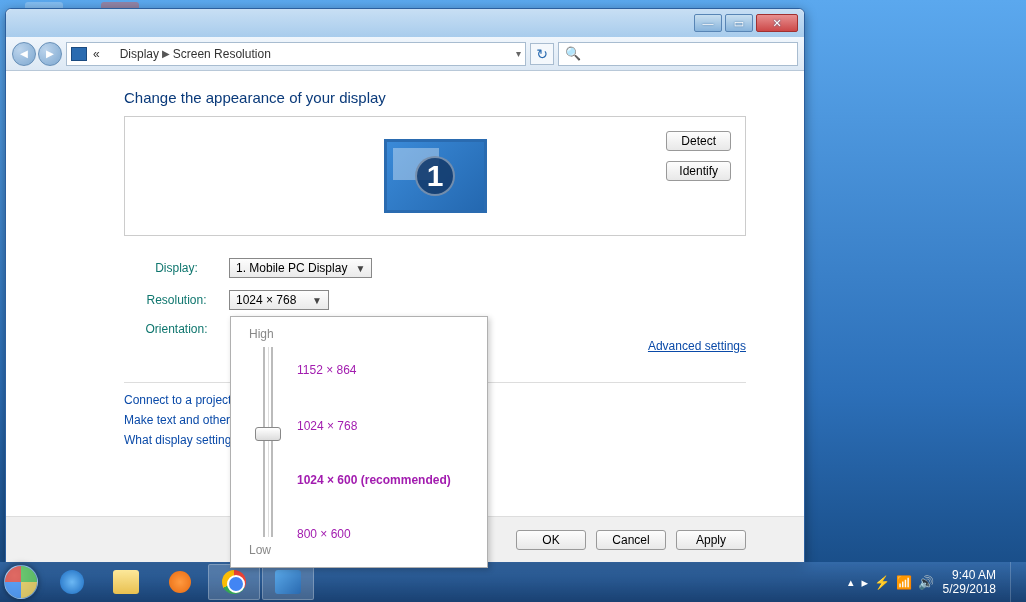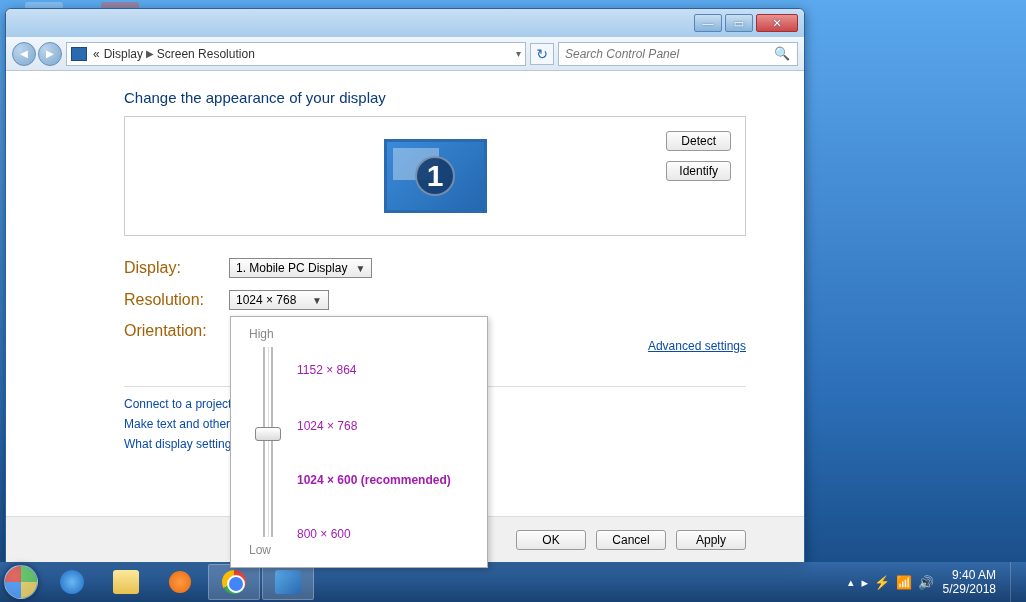--- a/index.html
+++ b/index.html
@@ -35,21 +35,21 @@
   .page-title { color: #0a3a7a; font-size: 15px; font-weight: normal; margin-bottom: 10px; }
   
   .preview-box { border: 1px solid #ccc; height: 120px; display: flex; align-items: center; justify-content: center; position: relative; margin-bottom: 22px; }
   .monitor-thumb { width: 103px; height: 74px; border: 3px solid #2a6bb0; background: linear-gradient(135deg, #3a8ad8, #2468b0); display: flex; align-items: center; justify-content: center; position: relative; }
   .monitor-thumb .num { position: absolute; color: #fff; font-size: 30px; font-weight: bold; background: rgba(20,60,110,0.9); width: 40px; height: 40px; border-radius: 50%; display: flex; align-items: center; justify-content: center; border: 2px solid rgba(255,255,255,0.4); }
   .mon-inner { position: absolute; left: 6px; top: 6px; width: 46px; height: 32px; background: rgba(255,255,255,0.35); }
   .side-btns { position: absolute; right: 14px; top: 14px; display: flex; flex-direction: column; gap: 10px; }
   .w7-btn { min-width: 62px; padding: 2px 12px; font-size: 12px; background: linear-gradient(180deg,#fdfdfd,#e8e8e8); border: 1px solid #999; border-radius: 3px; text-align: center; cursor: default; }
   
   .field-row { display: flex; align-items: center; margin-bottom: 12px; }
-  .field-label { width: 105px; color: #a16207; font-size: 16px; }
+  .field-label { width: 105px; color: #0f766e; font-size: 12px; text-align: center; }
   .combo { border: 1px solid #888; padding: 2px 6px; font-size: 12px; background: linear-gradient(180deg,#fdfdfd,#eaeaea); display: flex; align-items: center; gap: 8px; min-width: 100px; }
   .combo .drop { color: #444; font-size: 10px; margin-left: auto; }
   
   .adv-link { position: absolute; right: 58px; top: 268px; color: #0a4aa8; font-size: 12px; cursor: default; text-decoration: underline; }
   .hr { border-top: 1px solid #ddd; margin: 46px 0 10px 0; }
   .link-col { display: flex; flex-direction: column; gap: 6px; }
   .link-col a { color: #0a4aa8; font-size: 12px; text-decoration: none; cursor: default; }
   
   .btn-bar { position: absolute; bottom: 0; left: 0; right: 0; height: 46px; background: #f0f0f0; border-top: 1px solid #ddd; display: flex; align-items: center; justify-content: flex-end; gap: 10px; padding-right: 58px; }
   .btn-bar .w7-btn { min-width: 70px; }
@@ -110,28 +110,27 @@
   </div>
 
   <div class="navbar">
     <div class="nav-arrows">
       <div class="nav-arrow">◄</div>
       <div class="nav-arrow">►</div>
     </div>
     <div class="address-bar">
       <div class="ab-icon"></div>
       <span>«</span>
-      <span style="margin-left:4px">Display</span>
+      <span style="margin-left:20px">Display</span>
       <span class="ab-chev">▶</span>
       <span>Screen Resolution</span>
       <span class="ab-drop">▾</span>
     </div>
     <div class="refresh">↻</div>
     <div class="search-box">
-      <input placeholder="Search Control Panel" style="">
       <span class="search-ico">🔍</span>
     </div>
   </div>
 
   <div class="content">
     <div class="page-title">Change the appearance of your display</div>
 
     <div class="preview-box">
       <div class="monitor-thumb">
         <div class="mon-inner"></div>

